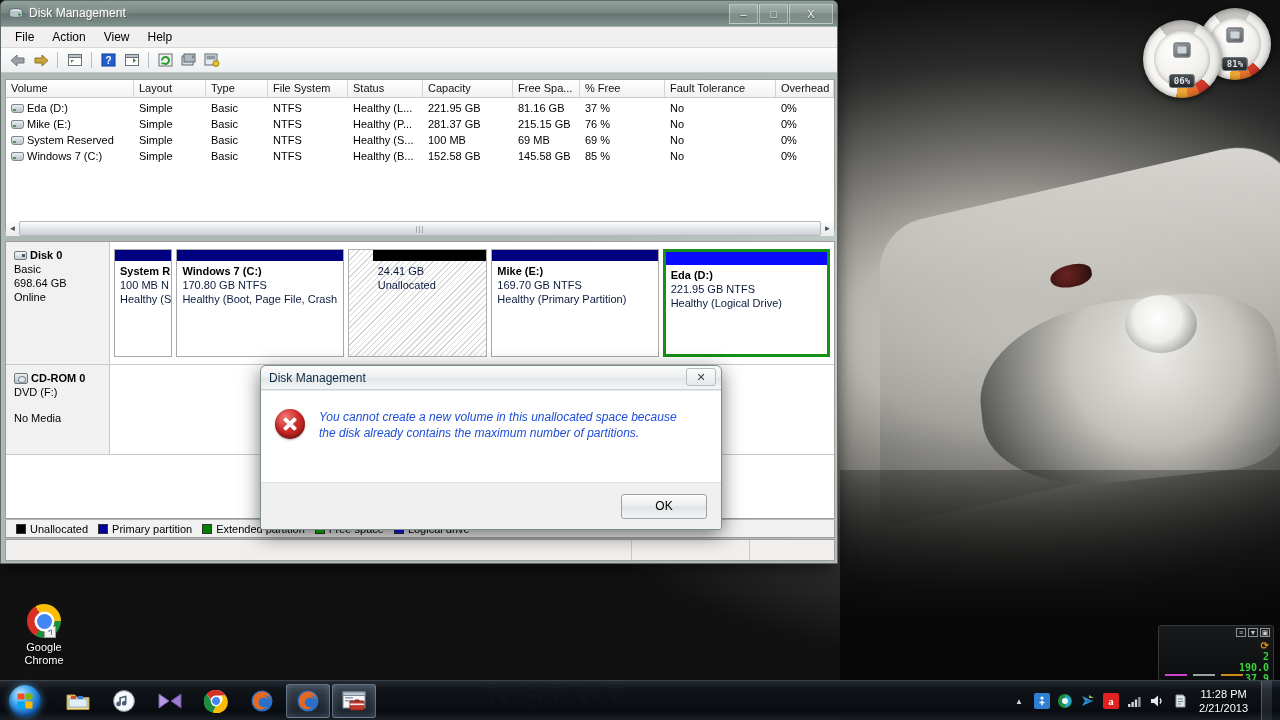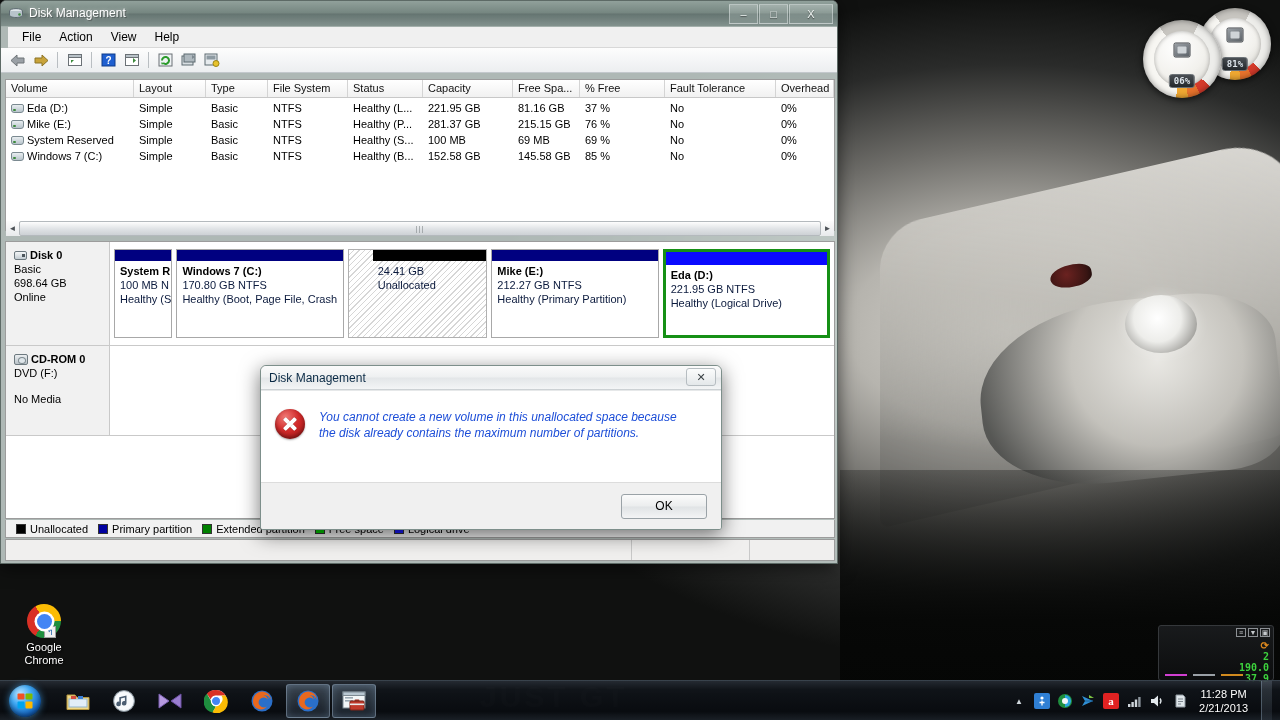--- a/index.html
+++ b/index.html
@@ -175,21 +175,21 @@
     background: linear-gradient(180deg, rgba(226,233,231,.30), rgba(150,166,161,.28));
     border: 1px solid rgba(240,245,243,.45);
     color: #eef3f1; font-size: 11px; line-height: 18px; text-align: center;
     text-shadow: 0 1px 1px rgba(0,0,0,.5);
   }
   .winbtn.close { width: 44px; }
 
   #menubar {
     height: 21px; background: #f0f0f0;
     border-bottom: 1px solid #d8d8d8;
-    display: flex; align-items: center; padding-left: 5px; margin-left: 7px;
+    display: flex; align-items: center; padding-left: 5px;
   }
   #menubar .mi {
     font-size: 12px; color: #000; padding: 2px 9px;
   }
 
   #toolbar {
     height: 25px; background: linear-gradient(180deg,#fdfdfd,#eceef0);
     border-bottom: 1px solid #c3c8cc;
     display: flex; align-items: center; padding-left: 6px; gap: 2px;
   }
@@ -618,21 +618,21 @@
     <div id="hscroll">
       <div class="sb-arrow">◄</div>
       <div class="sb-track">
         <div class="sb-thumb">|||</div>
       </div>
       <div class="sb-arrow">►</div>
     </div>
 
     <div id="graphpane">
 
-      <div class="disk-row" style="height:104px">
+      <div class="disk-row" style="height:123px">
         <div class="disk-info">
           <div class="dname">
             <span class="dsk-glyph"></span>
             <span>Disk 0</span>
           </div>
           <div>Basic</div>
           <div>698.64 GB</div>
           <div>Online</div>
         </div>
         <div class="parts">
@@ -661,21 +661,21 @@
               <div class="b"></div>
               <div>24.41 GB</div>
               <div>Unallocated</div>
             </div>
           </div>
 
           <div class="part" style="width:23.5%">
             <div class="cap" style="background:#000080"></div>
             <div class="ptxt">
               <div class="b">Mike  (E:)</div>
-              <div>212.27 GB NTFS</div>
+              <div>169.70 GB NTFS</div>
               <div>Healthy (Primary Partition)</div>
             </div>
           </div>
 
           <div class="part selected" style="width:23.5%">
             <div class="cap" style="background:#0a0aff;height:13px"></div>
             <div class="ptxt" style="background:#fff;flex:1">
               <div class="b">Eda  (D:)</div>
               <div>221.95 GB NTFS</div>
               <div>Healthy (Logical Drive)</div>

